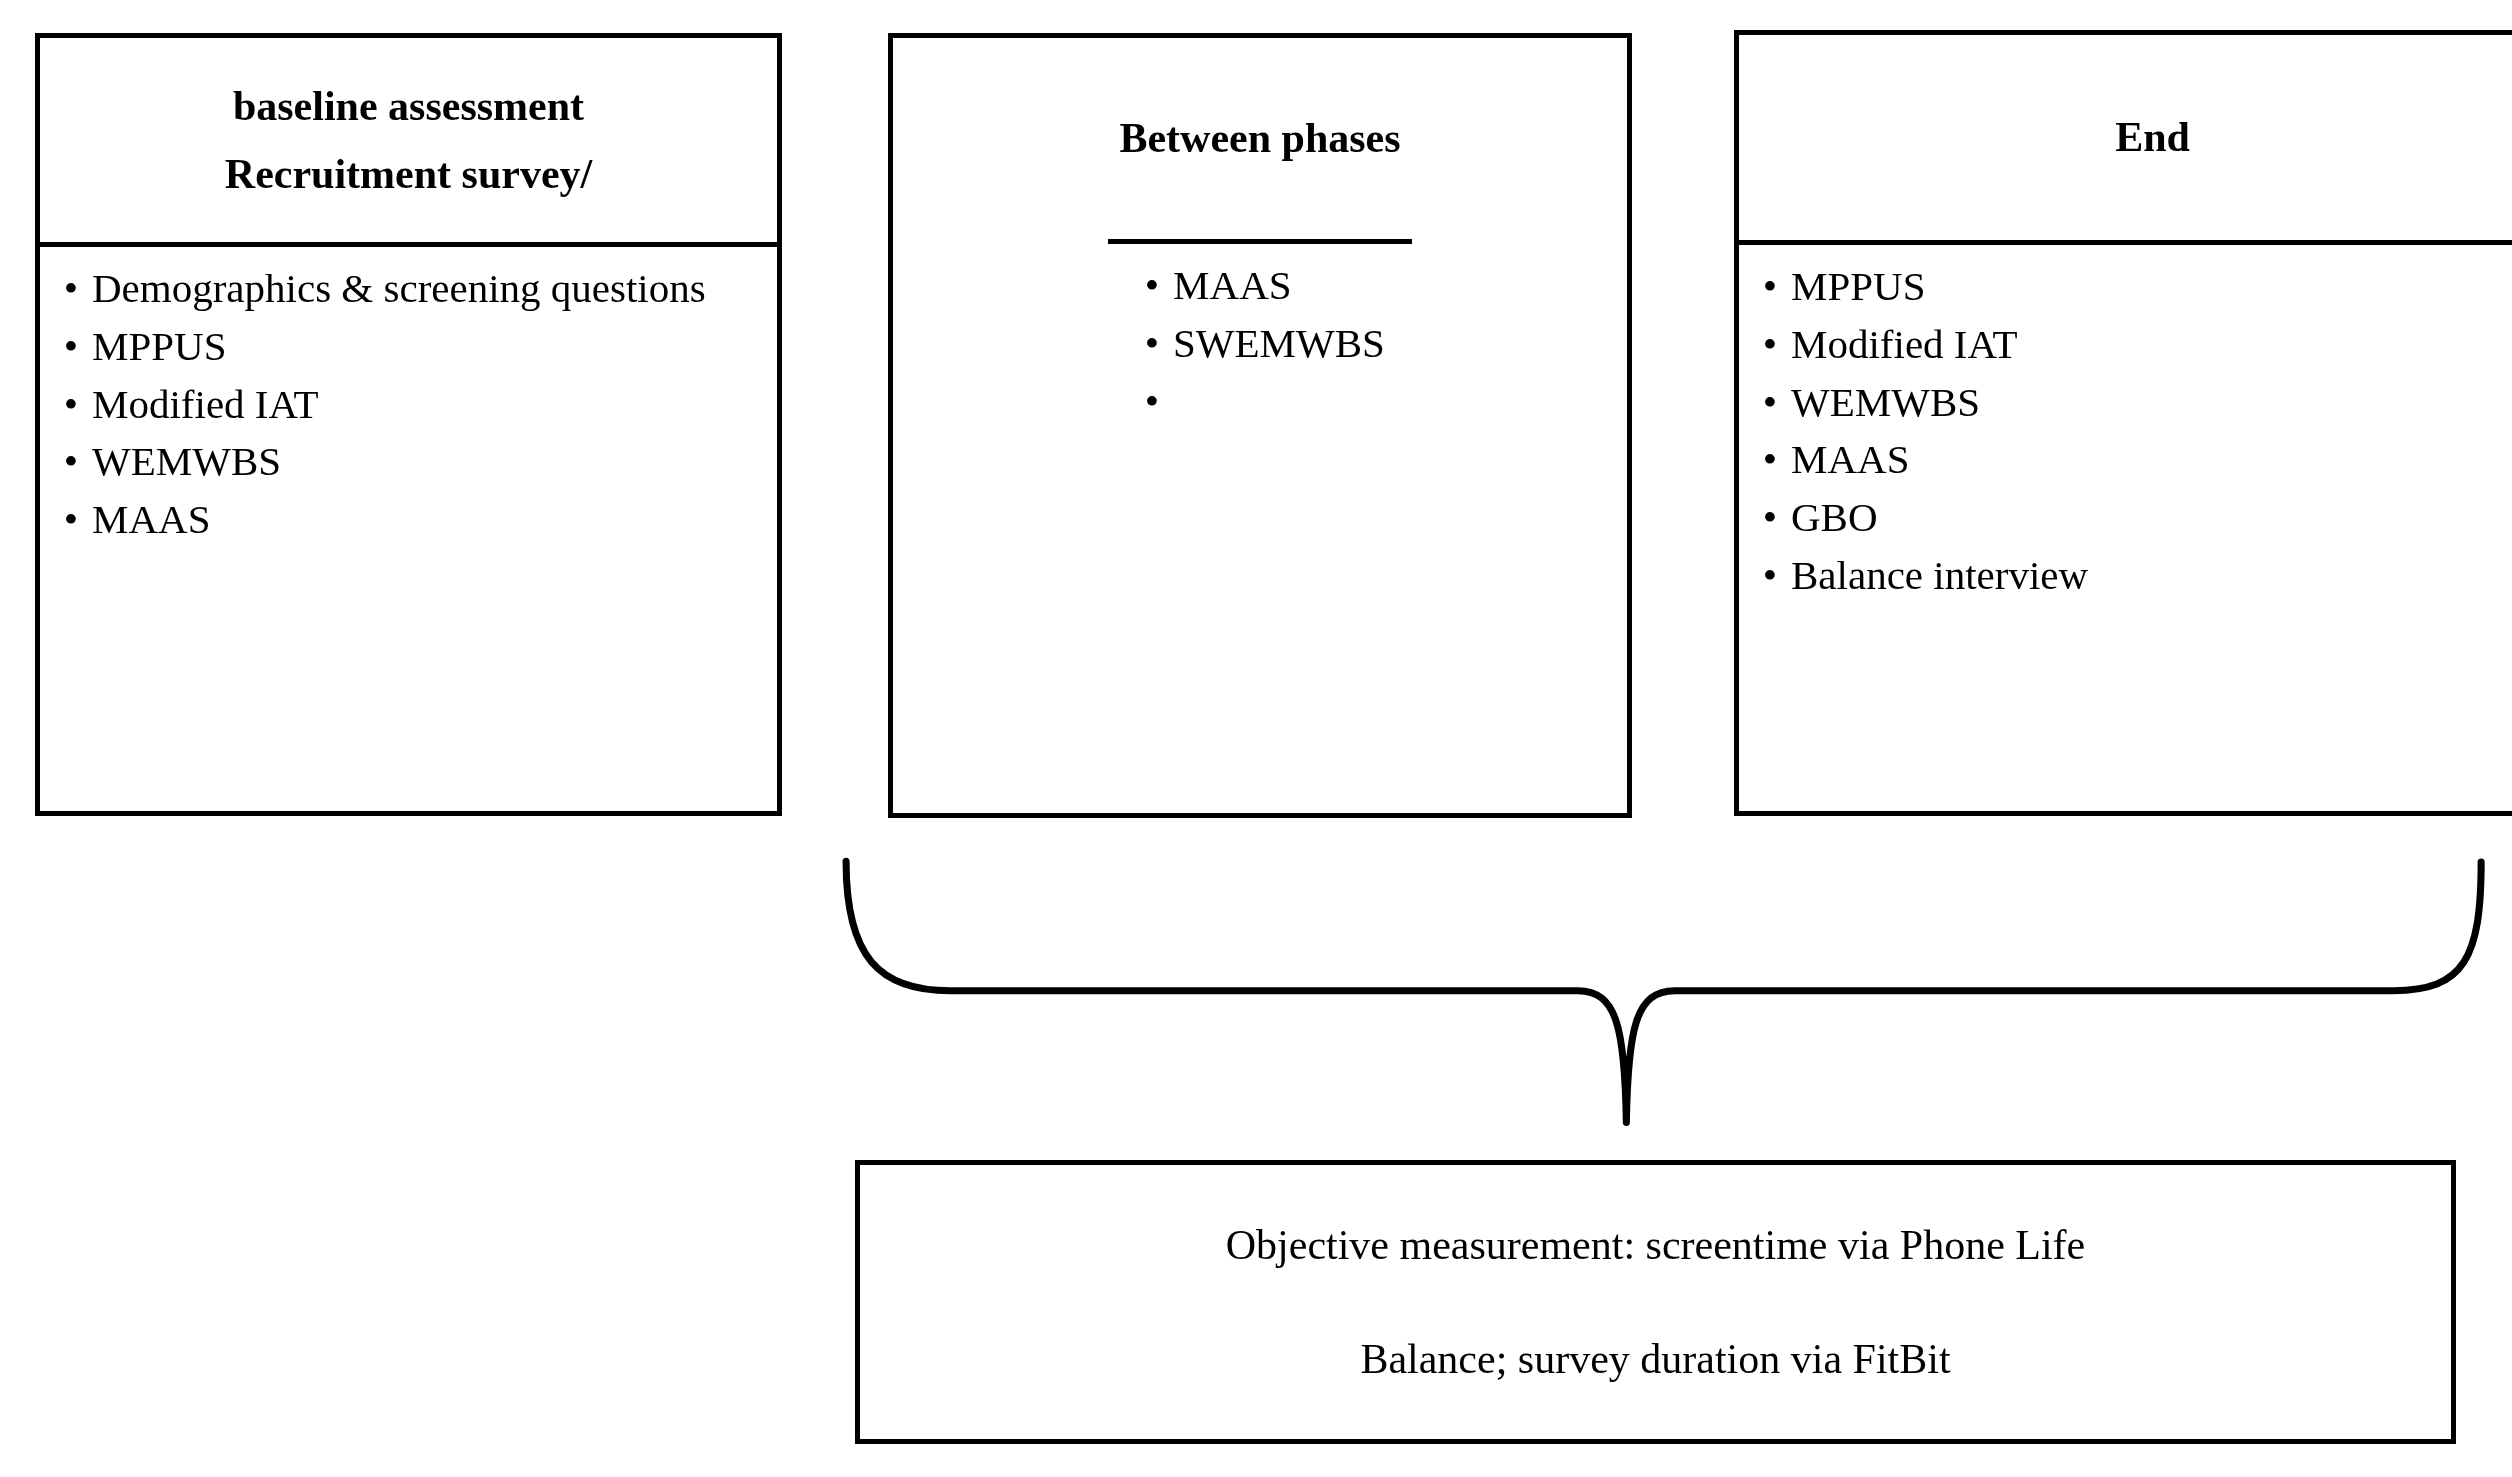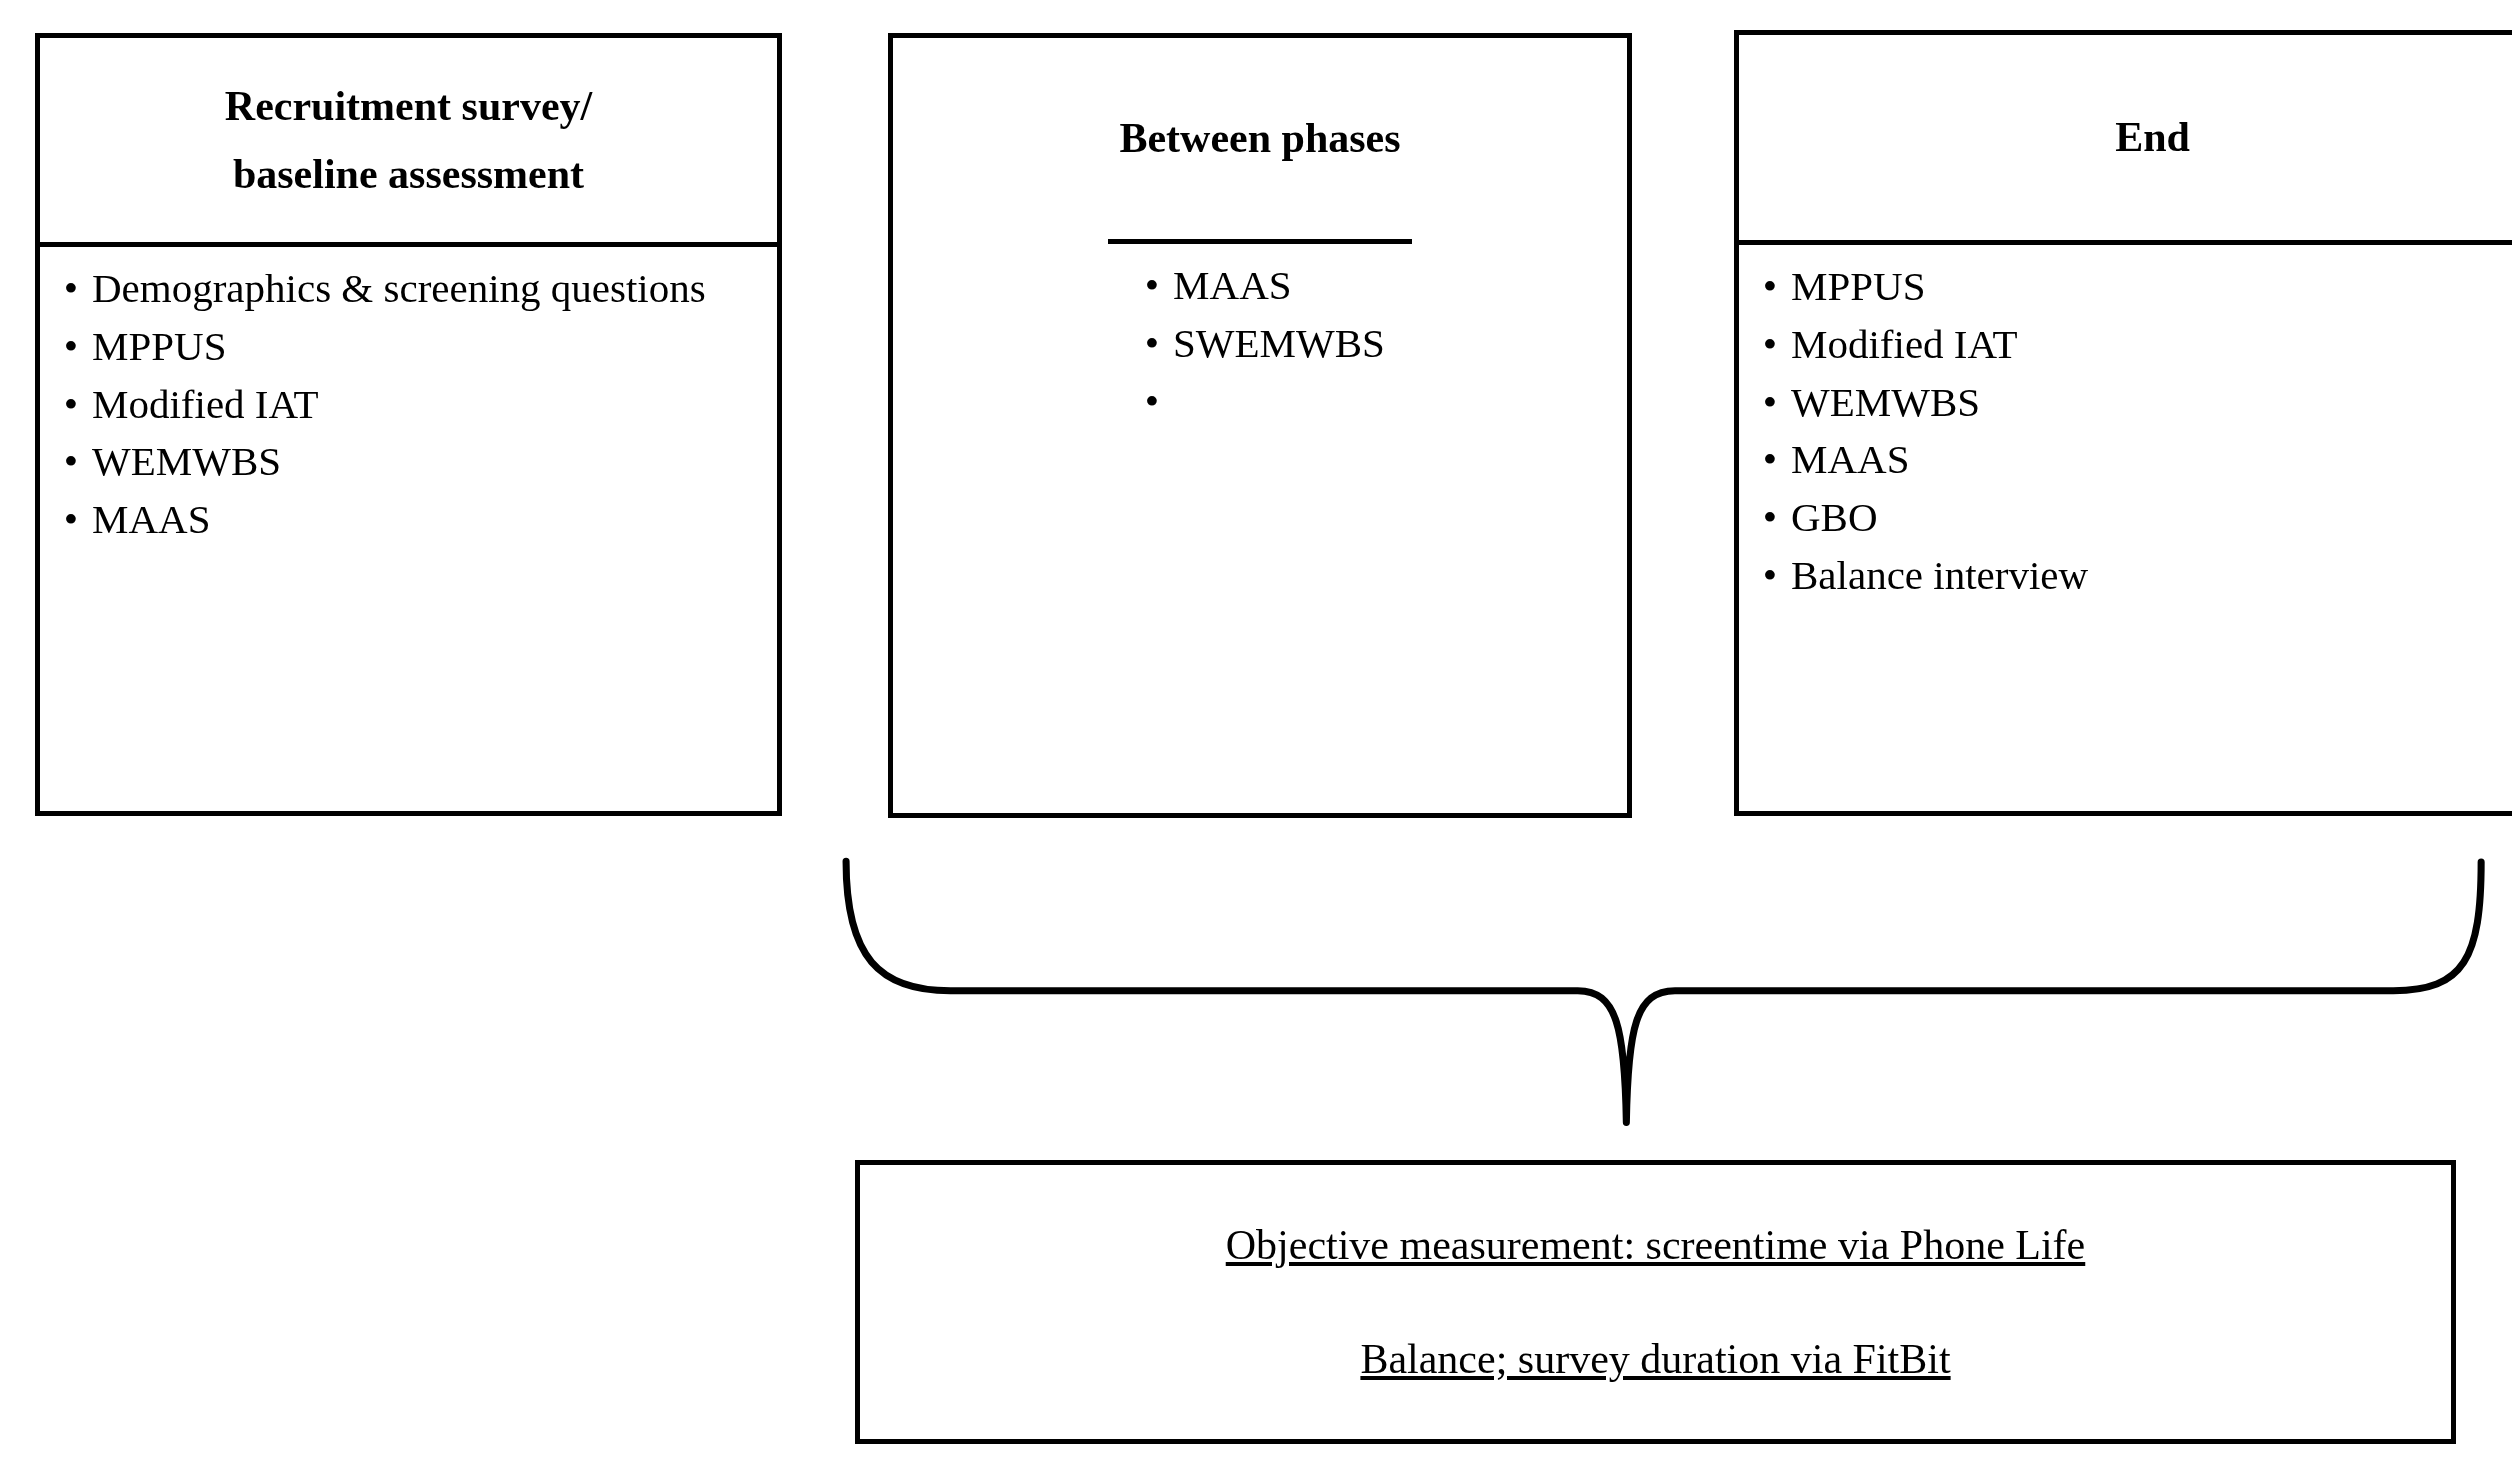--- a/index.html
+++ b/index.html
@@ -101,40 +101,39 @@
     width: 1601px;
     height: 284px;
     box-sizing: border-box;
     border: 5.5px solid #000000;
     background: #ffffff;
     display: flex;
     flex-direction: column;
     align-items: center;
     justify-content: center;
     text-align: center;
-    text-decoration: underline;
   }
   #box-objective .obj-line {
     display: block;
     font-size: 42px;
     line-height: 1.0;
   }
   #box-objective .obj-line:first-child { margin-bottom: 72px; }
 </style>
 </head>
 <body>
 
 <div id="canvas">
 
   <div class="phase-box" id="box-recruitment">
 
     <div class="phase-header">
       <div>
+        <span class="hdr-line">baseline assessment</span>
         <span class="hdr-line">Recruitment survey/</span>
-        <span class="hdr-line">baseline assessment</span>
       </div>
     </div>
 
     <div class="phase-body">
       <ul class="bullet-list">
         <li>
           <span class="bullet-dot">•</span>
           <span>Demographics &amp; screening questions</span>
         </li>
         <li>

